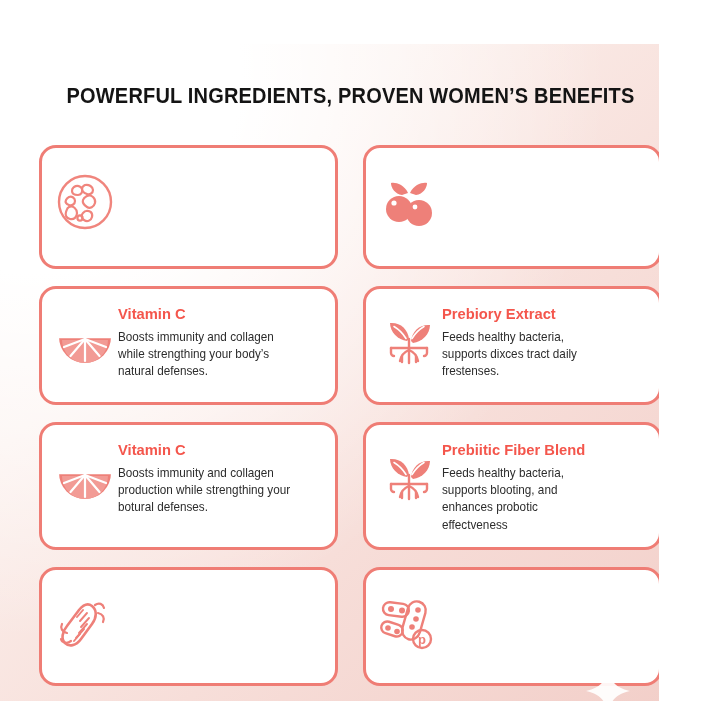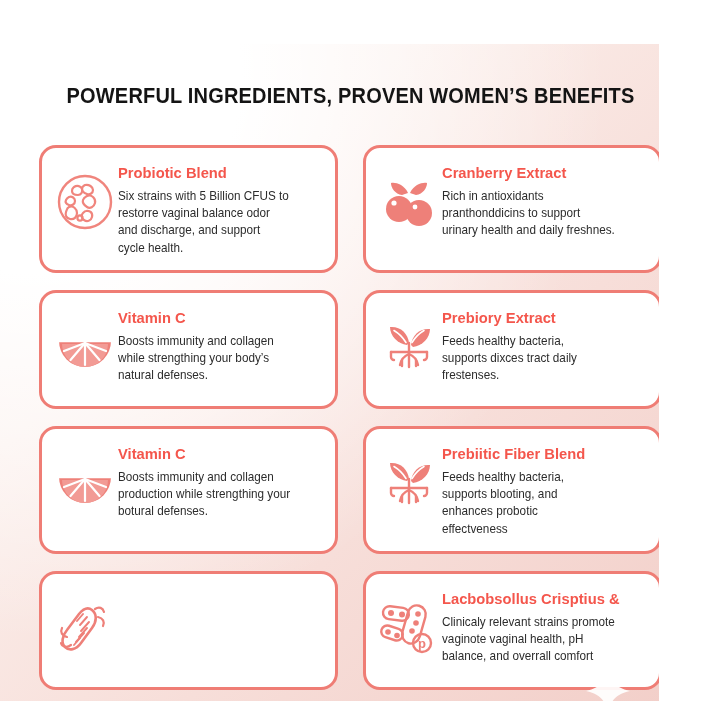--- a/index.html
+++ b/index.html
@@ -135,45 +135,32 @@
           <circle cx="31" cy="31" r="26" stroke="#f0857d" stroke-width="2.4"></circle>
           <path d="M20 16c3-2 7-1 8 2s-1 6-4 6-6-1-6-4 1-3 2-4z" stroke="#f0857d" stroke-width="2.2" fill="none"></path>
           <path d="M31 14c4-1 8 2 8 5s-3 5-6 4-5-3-5-5 1-3 3-4z" stroke="#f0857d" stroke-width="2.2" fill="none"></path>
           <path d="M15 26c3-1 6 1 6 4s-3 5-6 4-4-3-3-5 1-2 3-3z" stroke="#f0857d" stroke-width="2.2" fill="none"></path>
           <path d="M33 25c5-2 9 3 8 7s-5 6-8 4-5-4-4-7 2-3 4-4z" stroke="#f0857d" stroke-width="2.2" fill="none"></path>
           <path d="M15 36c4-2 8 2 8 6s-3 7-7 6-5-4-4-7 1-4 3-5z" stroke="#f0857d" stroke-width="2.2" fill="none"></path>
           <path d="M32 40c4-1 7 2 6 6s-5 5-8 3-3-5-1-7 2-2 3-2z" stroke="#f0857d" stroke-width="2.2" fill="none"></path>
           <circle cx="26" cy="47" r="2.6" stroke="#f0857d" stroke-width="2.2" fill="none"></circle>
         </svg>
       </div>
-      <div class="card-body">
-        <div class="card-title">Probiotic Blend</div>
-        <div class="card-desc">Six strains with 5 Billion CFUS to
-restorre vaginal balance odor
-and discharge, and support
-cycle health.</div>
-      </div>
     </div>
 
     <div class="card r1">
       <div class="card-icon">
         <svg width="62" height="62" viewBox="0 0 62 62" fill="none">
           <path d="M30 22C26 13 17 11 13 12c0 5 4 11 11 12z" fill="#ee8079"></path>
           <path d="M32 22c4-9 13-11 17-10 0 5-4 11-11 12z" fill="#ee8079"></path>
           <circle cx="21" cy="38" r="13" fill="#ee8079"></circle>
           <circle cx="41" cy="42" r="13" fill="#ee8079"></circle>
           <circle cx="16" cy="32" r="2.6" fill="#ffffff"></circle>
           <circle cx="37" cy="36" r="2.4" fill="#ffffff"></circle>
         </svg>
-      </div>
-      <div class="card-body">
-        <div class="card-title">Cranberry Extract</div>
-        <div class="card-desc">Rich in antioxidants
-pranthonddicins to support
-urinary health and daily freshnes.</div>
       </div>
     </div>
 
     <div class="card r2">
       <div class="card-icon">
         <svg width="62" height="62" viewBox="0 0 62 62" fill="none">
           <path d="M5 25h52a26 26 0 0 1-52 0z" fill="#ee8079"></path>
           <path d="M8 28h46a23 23 0 0 1-46 0z" fill="#f29b95"></path>
           <g stroke="#ffffff" stroke-width="2.2" stroke-linecap="round">
             <path d="M31 27v22"></path>
@@ -311,26 +298,20 @@
             <circle cx="10" cy="35" r="2.8"></circle>
             <circle cx="19" cy="38.5" r="2.8"></circle>
             <circle cx="40" cy="17" r="2.8"></circle>
             <circle cx="38" cy="26" r="2.8"></circle>
             <circle cx="34" cy="34" r="2.8"></circle>
           </g>
           <circle cx="44" cy="46" r="9" stroke="#ee8079" stroke-width="2.4" fill="none"></circle>
           <text x="44" y="51" font-family="'Liberation Sans', sans-serif" font-size="13" font-weight="700" fill="#ee8079" text-anchor="middle">p</text>
         </svg>
       </div>
-      <div class="card-body">
-        <div class="card-title">Lacbobsollus Crisptius &amp;</div>
-        <div class="card-desc">Clinicaly relevant strains promote
-vaginote vaginal health, pH
-balance, and overrall comfort</div>
-      </div>
     </div>
 
   </div>
 
   <div class="sparkle">
     <svg width="44" height="52" viewBox="0 0 44 52" fill="none">
       <path d="M22 0c2 16 6 22 22 26-16 4-20 10-22 26-2-16-6-22-22-26 16-4 20-10 22-26z" fill="#ffffff" opacity="0.92"></path>
     </svg>
   </div>
 

